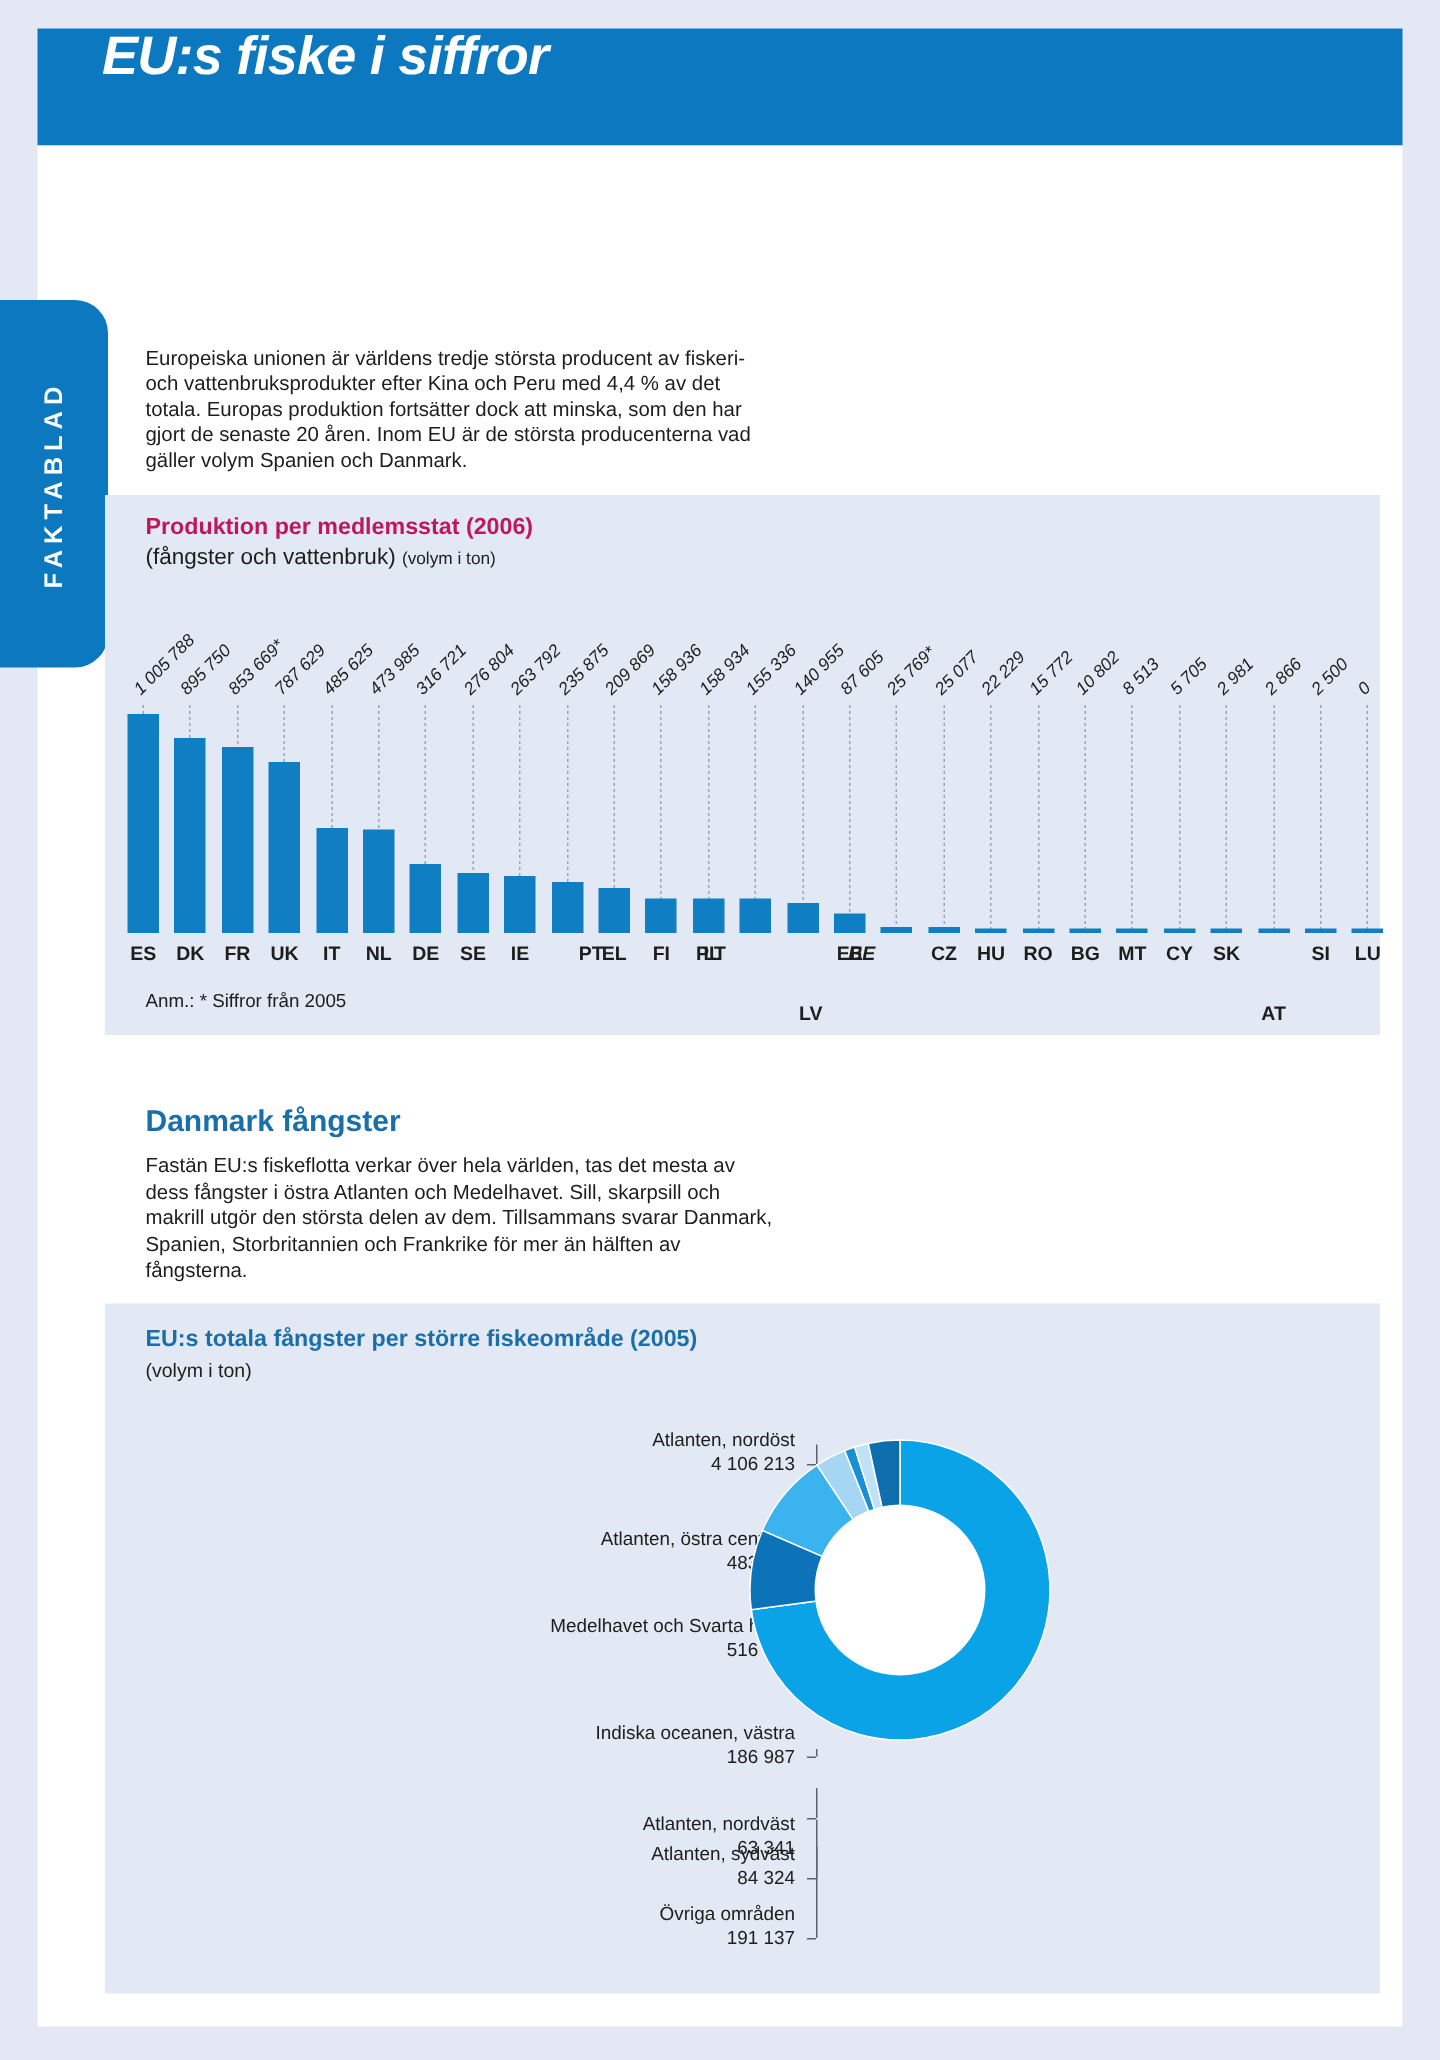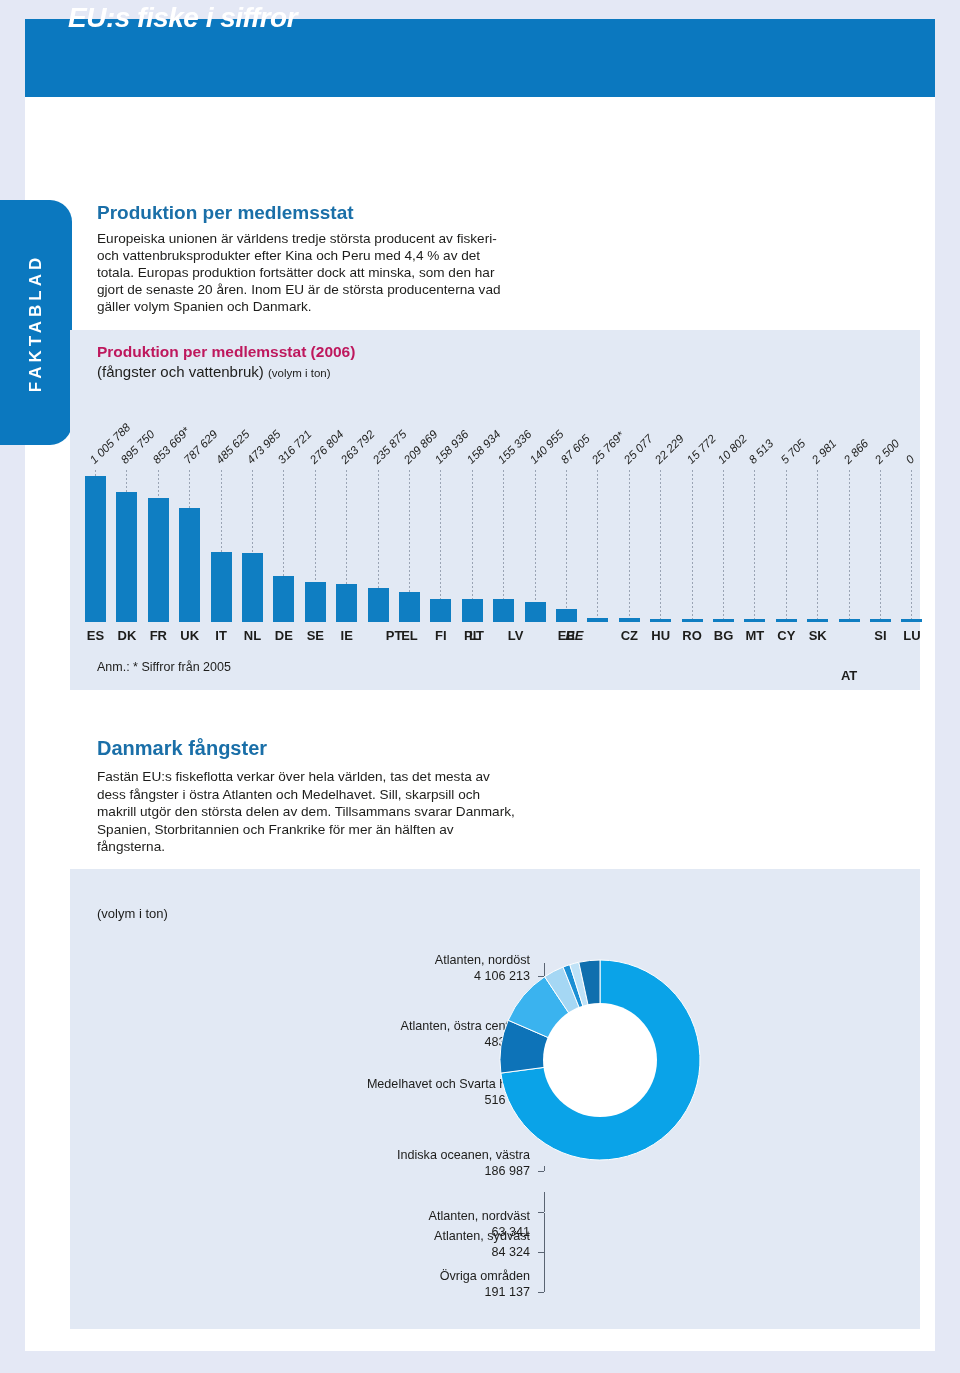--- a/index.html
+++ b/index.html
@@ -11,23 +11,23 @@
   }
   .page { position: relative; width: 960px; height: 1373px; }
 
   
   .header-bar {
     position: absolute; left: 25px; top: 19px;
     width: 910px; height: 78px;
     background: #0b78bf;
   }
   .header-title {
-    position: absolute; left: 68px; top: 2px;
+    position: absolute; left: 68px; top: 16px;
     color: #ffffff;
-    font-size: 28px;
+    font-size: 36px;
     font-weight: bold;
     font-style: italic;
     letter-spacing: -0.5px;
   }
 
   
   .side-tab {
     position: absolute; left: 0px; top: 200px;
     width: 72px; height: 245px;
     background: #0b78bf;
@@ -174,21 +174,20 @@
 
   <div class="header-bar"></div>
   <div class="header-title">EU:s fiske i siffror</div>
 
   <div class="content-card"></div>
 
   <div class="side-tab">
     <span class="side-tab-label">FAKTABLAD</span>
   </div>
 
-  <div class="section-head" id="intro-head">Produktion per medlemsstat</div>
   <div class="body-text" id="intro-body">Europeiska unionen är världens tredje största producent av fiskeri- och vattenbruksprodukter efter Kina och Peru med 4,4 % av det totala. Europas produktion fortsätter dock att minska, som den har gjort de senaste 20 åren. Inom EU är de största producenterna vad gäller volym Spanien och Danmark.</div>
 
   <div class="chart-panel"></div>
   <div class="chart-head">Produktion per medlemsstat (2006)</div>
   <div class="chart-sub">
     <span>(fångster och vattenbruk)</span>
     <span class="small">(volym i ton)</span>
   </div>
   <div class="bars-area" id="bars-area">
       <div class="bar-col" style="left: 0px;">
@@ -335,40 +334,41 @@
       <div class="ccode" style="left: 205.6px;">IT</div>
       <div class="ccode" style="left: 237px;">NL</div>
       <div class="ccode" style="left: 268.4px;">DE</div>
       <div class="ccode" style="left: 299.8px;">SE</div>
       <div class="ccode" style="left: 331.2px;">IE</div>
       <div class="ccode" style="left: 362.6px; margin-left: 16px;">PT</div>
       <div class="ccode" style="left: 394px;">EL</div>
       <div class="ccode" style="left: 425.4px;">FI</div>
       <div class="ccode" style="left: 456.8px;">PL</div>
       <div class="ccode" style="left: 461px;">LT</div>
-      <div class="ccode" style="left: 500px;">LV</div>
+      <div class="ccode" style="left: 525px; margin-top: 40px;">LV</div>
       <div class="ccode" style="left: 551px;">EE</div>
       <div class="ccode" style="left: 559px; font-style: italic;">BE</div>
       <div class="ccode" style="left: 613.8px;">CZ</div>
       <div class="ccode" style="left: 645.2px;">HU</div>
       <div class="ccode" style="left: 676.6px;">RO</div>
       <div class="ccode" style="left: 708px;">BG</div>
       <div class="ccode" style="left: 739.4px;">MT</div>
       <div class="ccode" style="left: 770.8px;">CY</div>
       <div class="ccode" style="left: 802.2px;">SK</div>
       <div class="ccode" style="left: 833.6px; margin-top: 40px;">AT</div>
       <div class="ccode" style="left: 865px;">SI</div>
       <div class="ccode" style="left: 896.4px;">LU</div>
     </div>
   <div class="note">Anm.: * Siffror från 2005</div>
 
   <div class="section-head" id="tot-head">Danmark fångster</div>
   <div class="body-text" id="tot-body">Fastän EU:s fiskeflotta verkar över hela världen, tas det mesta av dess fångster i östra Atlanten och Medelhavet. Sill, skarpsill och makrill utgör den största delen av dem. Tillsammans svarar Danmark, Spanien, Storbritannien och Frankrike för mer än hälften av fångsterna.</div>
 
   <div class="donut-panel"></div>
+  <div class="donut-head">EU:s totala fångster per större fiskeområde (2005)</div>
   <div class="donut-sub">(volym i ton)</div>
   <div id="donut-callouts">
       <div class="donut-label" style="right: 430px; top: 952px;">
         <div>Atlanten, nordöst</div>
         <div>4 106 213</div>
       </div>
       <div class="leader-line" style="left: 538px; top: 976px; width: 6px; height: 1px;"></div>
       <div class="leader-line" style="left: 544px; top: 963px; width: 1px; height: 13px;"></div>
       <div class="donut-label" style="right: 430px; top: 1018px;">
         <div>Atlanten, östra centrala</div>

